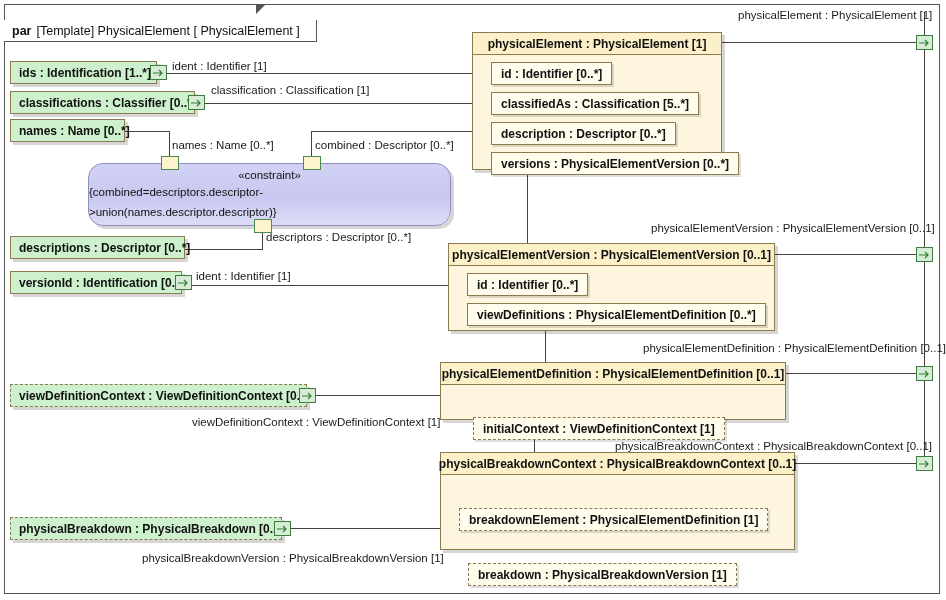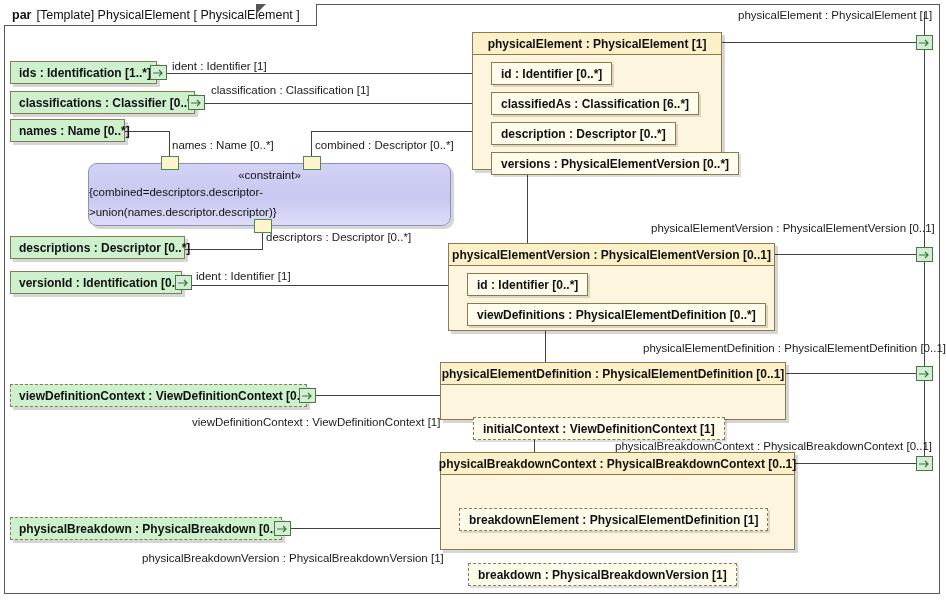--- a/index.html
+++ b/index.html
@@ -2,21 +2,21 @@
 <html><head>
 <meta charset="utf-8">
 <style>
   html,body{margin:0;padding:0;background:#ffffff;}
   body{font-family:"Liberation Sans",sans-serif;}
   #canvas{position:relative;width:946px;height:600px;overflow:hidden;background:#fff;}
 
   
   .frame{position:absolute;left:4px;top:4px;width:936px;height:590px;
          border:1px solid #555;background:#fff;box-sizing:border-box;}
-  .frame-tab{position:absolute;left:4px;top:4px;height:22px;
+  .frame-tab{position:absolute;left:4px;top:20px;height:22px;
              border-right:1px solid #555;border-bottom:1px solid #555;
              background:#fff;box-sizing:border-box;
              display:flex;align-items:center;padding:0 16px 0 8px;
              font-size:12.5px;color:#111;white-space:nowrap;}
   .frame-tab .kw{font-weight:bold;margin-right:5px;}
   .frame-tab-corner{position:absolute;width:0;height:0;
             border-left:10px solid #555;border-bottom:10px solid transparent;}
 
   
   .ln{position:absolute;background:#46413b;}
@@ -164,33 +164,33 @@
 
   <div class="part green dashed" style="left:10px;top:517px;width:272px;height:23px;">
     <span>physicalBreakdown : PhysicalBreakdown [0..1]</span>
   </div>
   <div class="port" style="left:274px;top:521px;">
     <svg class="arw" viewBox="0 0 12 8">
       <path d="M0 4 H9 M6 1 L9 4 L6 7" stroke="#2e7d32" fill="none" stroke-width="1.2"></path>
     </svg>
   </div>
 
-  <div class="constraint" style="left:88px;top:163px;width:363px;height:63px;">
+  <div class="constraint" style="left:88px;top:163px;width:363px;height:63px;border-radius:15px;">
     <div class="stereo">«constraint»</div>
     <div class="cbody">{combined=descriptors.descriptor-&gt;union(names.descriptor.descriptor)}</div>
   </div>
   <div class="port cream" style="left:161px;top:156px;width:18px;height:14px;"></div>
   <div class="port cream" style="left:303px;top:156px;width:18px;height:14px;"></div>
   <div class="port cream" style="left:254px;top:219px;width:18px;height:14px;"></div>
 
   <div class="comp" style="left:472px;top:32px;width:250px;height:138px;">
     <div class="hdr">physicalElement : PhysicalElement [1]</div>
     <div class="body">
       <div class="innerrow"><span class="inner">id : Identifier [0..*]</span></div>
-      <div class="innerrow"><span class="inner">classifiedAs : Classification [6..*]</span></div>
+      <div class="innerrow"><span class="inner">classifiedAs : Classification [5..*]</span></div>
       <div class="innerrow"><span class="inner">description : Descriptor [0..*]</span></div>
       <div class="innerrow"><span class="inner">versions : PhysicalElementVersion [0..*]</span></div>
     </div>
   </div>
   <div class="port" style="left:916px;top:35px;">
     <svg class="arw" viewBox="0 0 12 8">
       <path d="M0 4 H9 M6 1 L9 4 L6 7" stroke="#2e7d32" fill="none" stroke-width="1.2"></path>
     </svg>
   </div>
 

